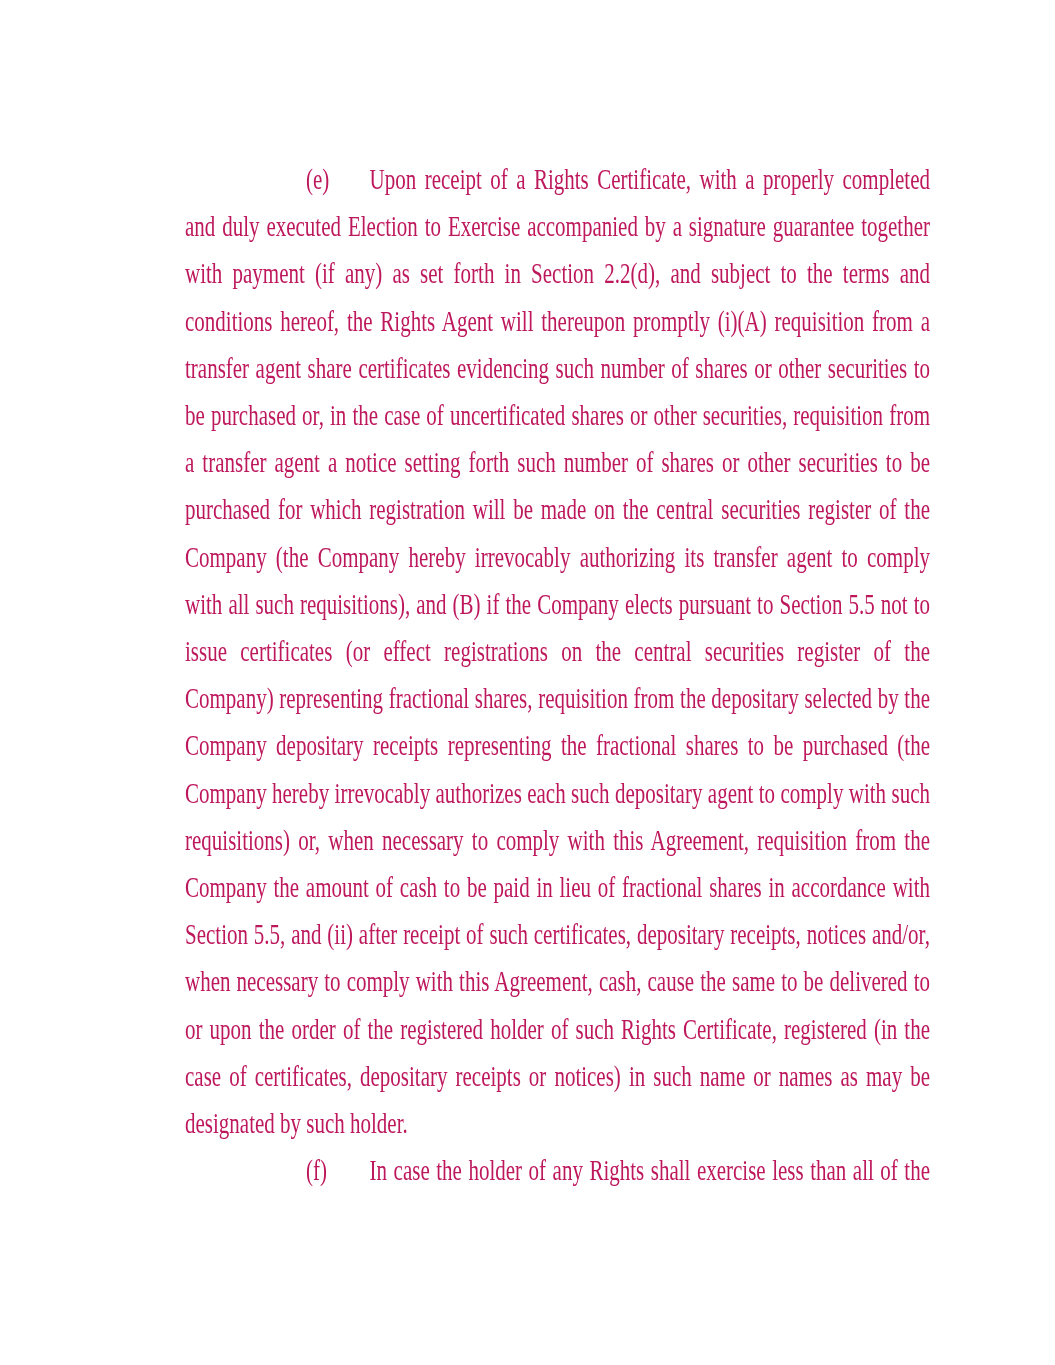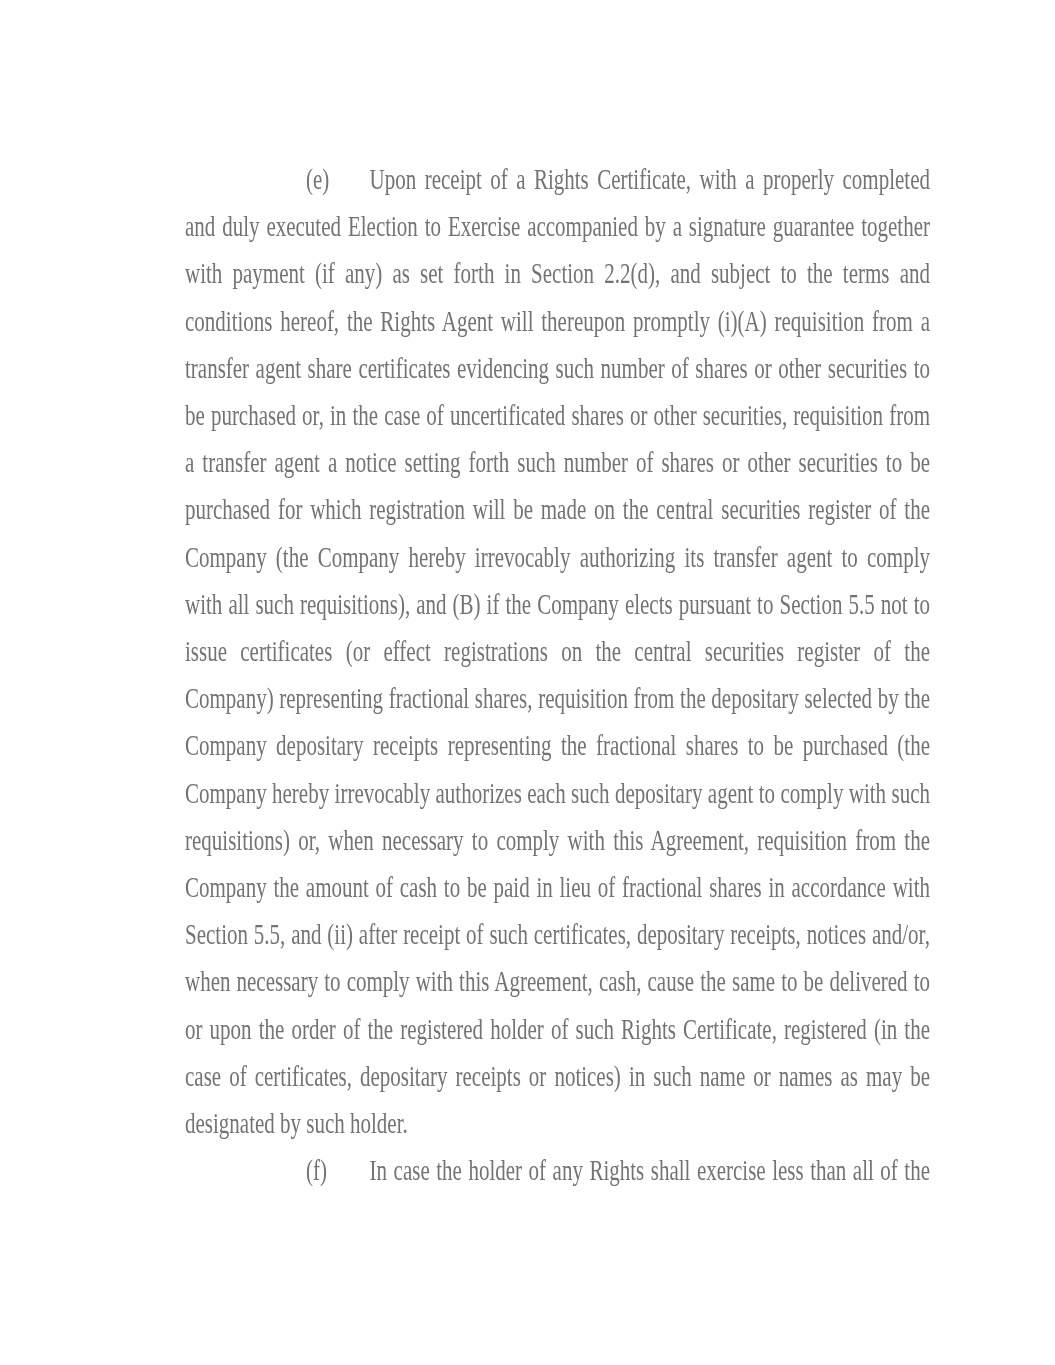--- a/index.html
+++ b/index.html
@@ -7,21 +7,21 @@
     padding: 0;
     background: #ffffff;
   }
   .page {
     position: relative;
     width: 1055px;
     height: 1205px;
     background: #ffffff;
     overflow: hidden;
     font-family: "Liberation Serif", "DejaVu Serif", serif;
-    color: #737373;
+    color: #be185d;
   }
   
   .content {
     position: absolute;
     left: 185px;
     top: 156px;
     width: 1029px;              
     transform: scaleX(0.724);
     transform-origin: 0 0;
     font-size: 29px;

